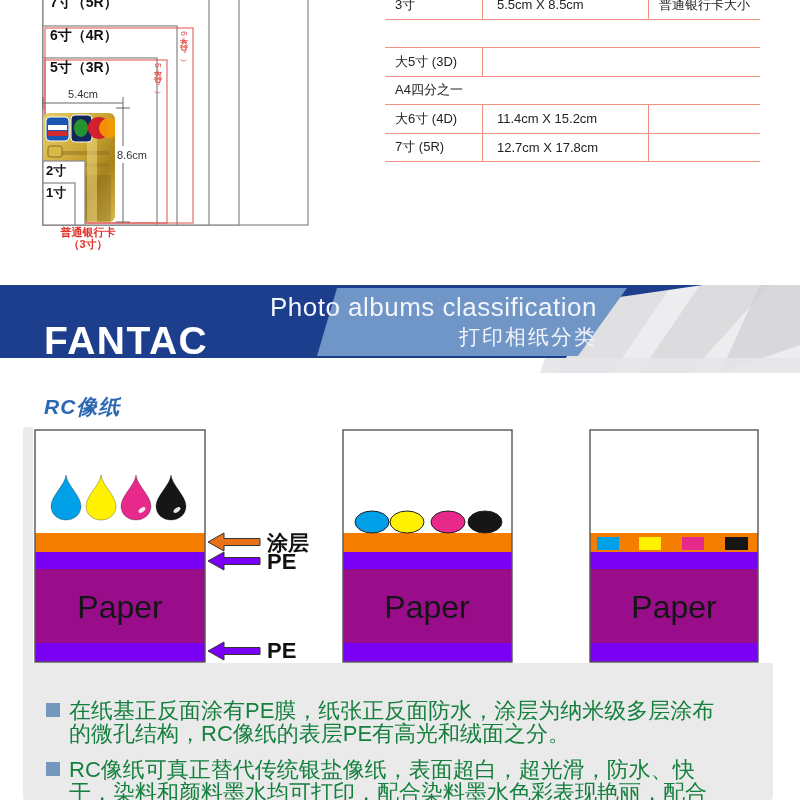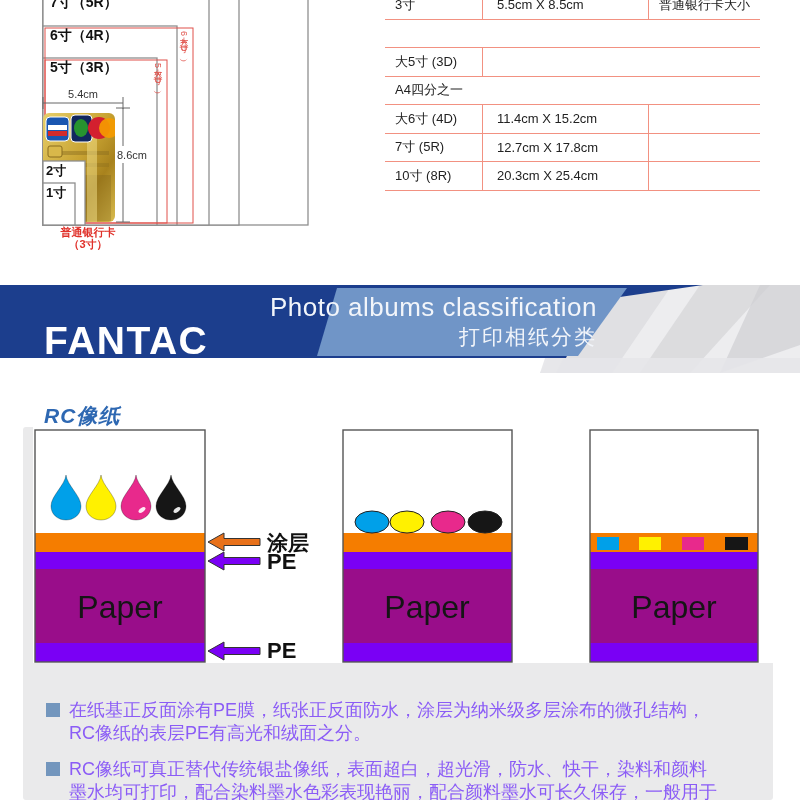--- a/index.html
+++ b/index.html
@@ -20,31 +20,31 @@
         border-bottom:1px solid #f29181;align-items:center;font-size:13px;color:#222;}
   .trow .c1{padding-left:10px;border-right:1px solid #f29181;height:100%;display:flex;align-items:center;}
   .trow .c2{padding-left:14px;border-right:1px solid #f29181;height:100%;display:flex;align-items:center;}
   .trow .c3{padding-left:10px;}
 
   
   #banner{left:0;top:285px;}
 
   
   #rc-heading{left:44px;top:393px;font-size:21px;font-weight:bold;font-style:italic;
-              color:#2e68b2;letter-spacing:1px;margin-top:9px;}
+              color:#2e68b2;letter-spacing:1px;}
   #gray-panel{left:23px;top:427px;width:750px;height:373px;background:#eaeaeb;border-radius:3px;}
   #white-strip{left:33px;top:427px;width:740px;height:236px;background:#ffffff;}
   #layer-diagrams{left:33px;top:427px;}
 
   
   #bullets{left:46px;top:699px;width:676px;}
   .bullet{display:flex;gap:9px;}
   .bullet + .bullet{margin-top:13px;}
   .bullet .sq{flex:0 0 14px;width:14px;height:14px;background:#7396bd;margin-top:4px;}
-  .bullet .bt{font-size:18px;line-height:23px;color:#8b5cf6;width:672px;}
+  .bullet .bt{font-size:22px;line-height:23px;color:#15803d;width:672px;}
 </style>
 </head>
 <body>
 
 <div id="page">
 
   <svg id="size-diagram" class="abs" width="340" height="262" viewBox="0 0 340 262">
     <defs>
       <linearGradient id="gold" x1="0" y1="0" x2="1" y2="1">
         <stop offset="0" stop-color="#e7cf6a"></stop>
@@ -137,25 +137,20 @@
     <div class="trow">
       <div class="c1">大6寸 (4D)</div>
       <div class="c2">11.4cm X 15.2cm</div>
       <div class="c3"></div>
     </div>
     <div class="trow">
       <div class="c1">7寸 (5R)</div>
       <div class="c2">12.7cm X 17.8cm</div>
       <div class="c3"></div>
     </div>
-    <div class="trow">
-      <div class="c1">10寸 (8R)</div>
-      <div class="c2">20.3cm X 25.4cm</div>
-      <div class="c3"></div>
-    </div>
   </div>
 
   <svg id="banner" class="abs" width="800" height="90" viewBox="0 0 800 90">
     <g>
       <polygon points="540,88 588,0 800,0 800,88" fill="#ededef"></polygon>
       <polygon points="600,0 672,0 612,88 556,88" fill="#e0e0e3"></polygon>
       <polygon points="700,0 770,0 690,88 640,88" fill="#d8d8db" opacity="0.85"></polygon>
       <polygon points="760,0 800,0 800,60 720,88" fill="#cfcfd3" opacity="0.7"></polygon>
       <polygon points="545,73 800,73 800,88 540,88" fill="#e6e6e9" opacity="0.9"></polygon>
     </g>

